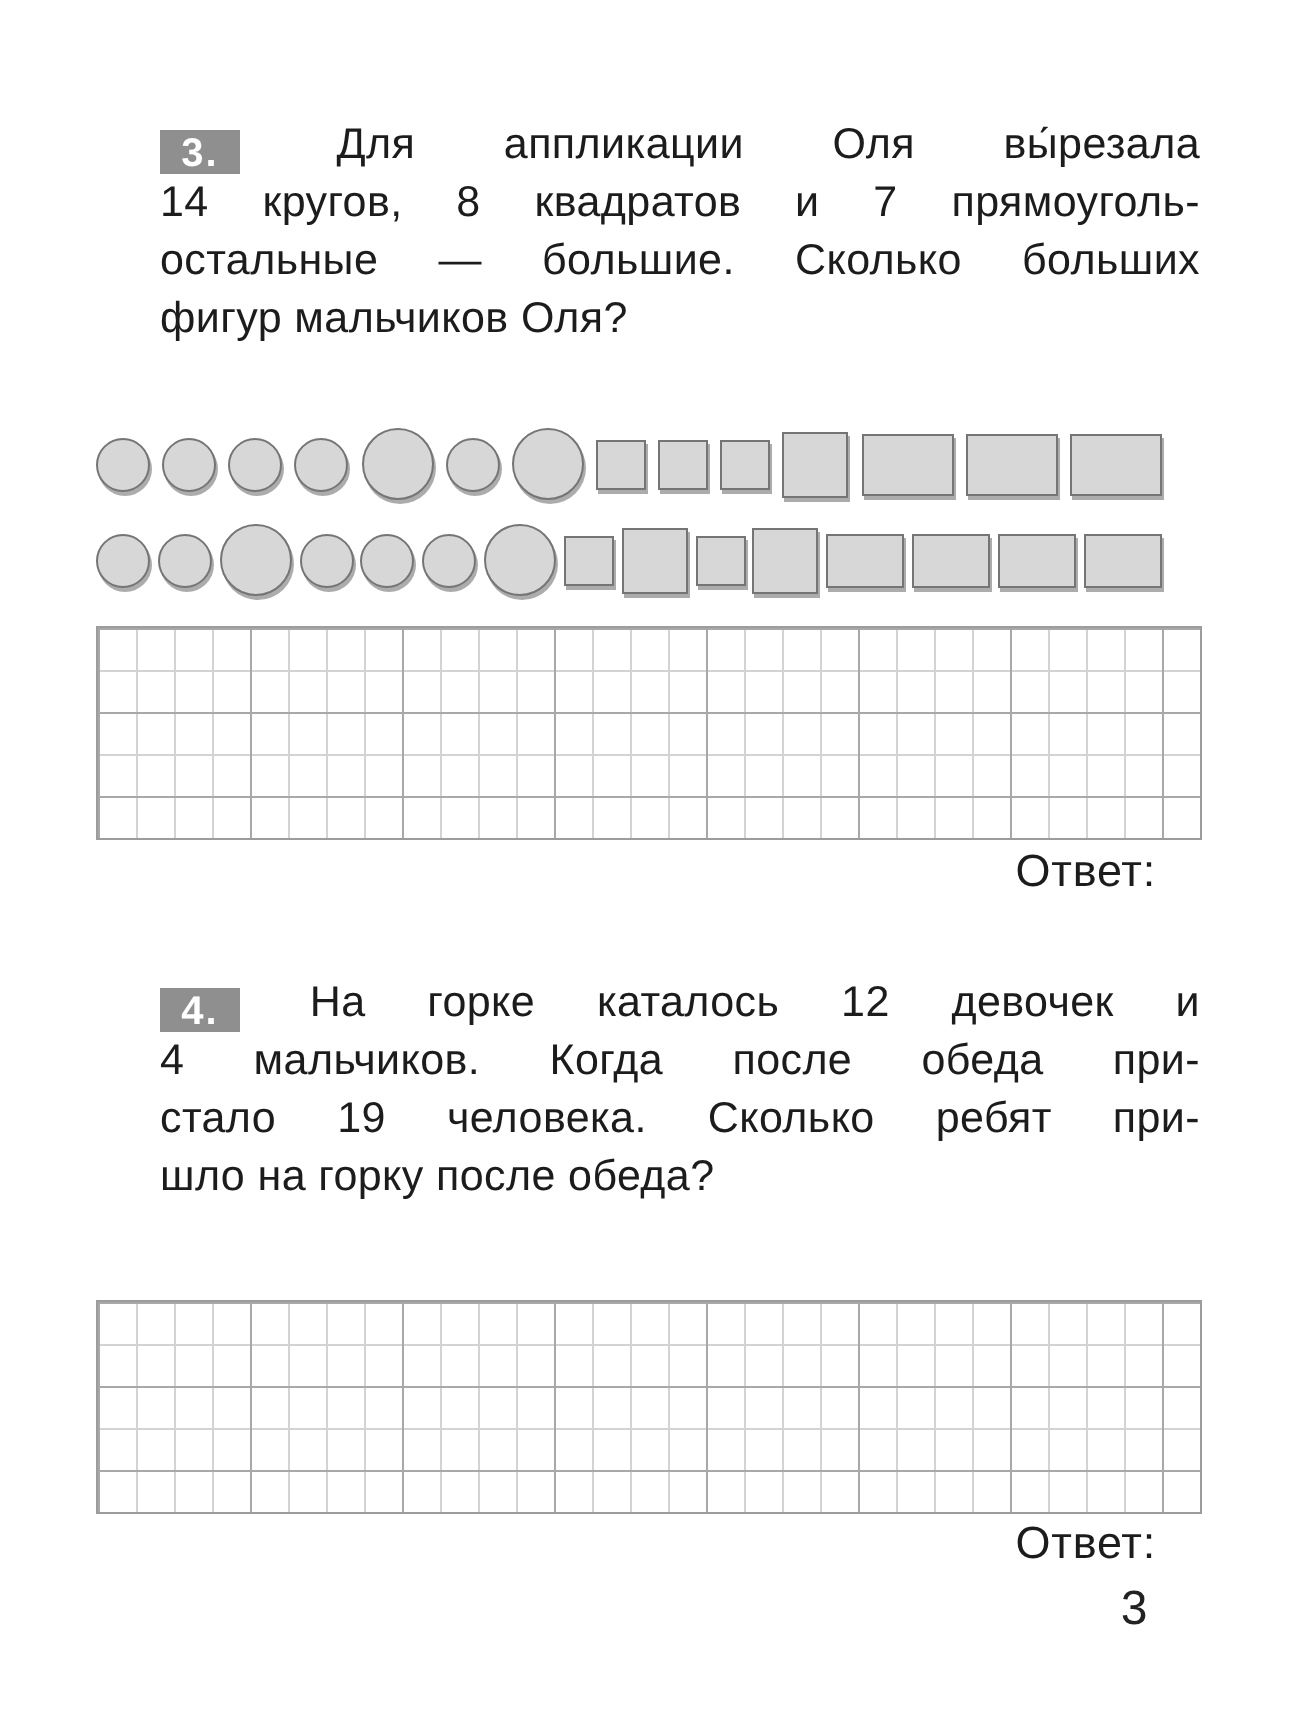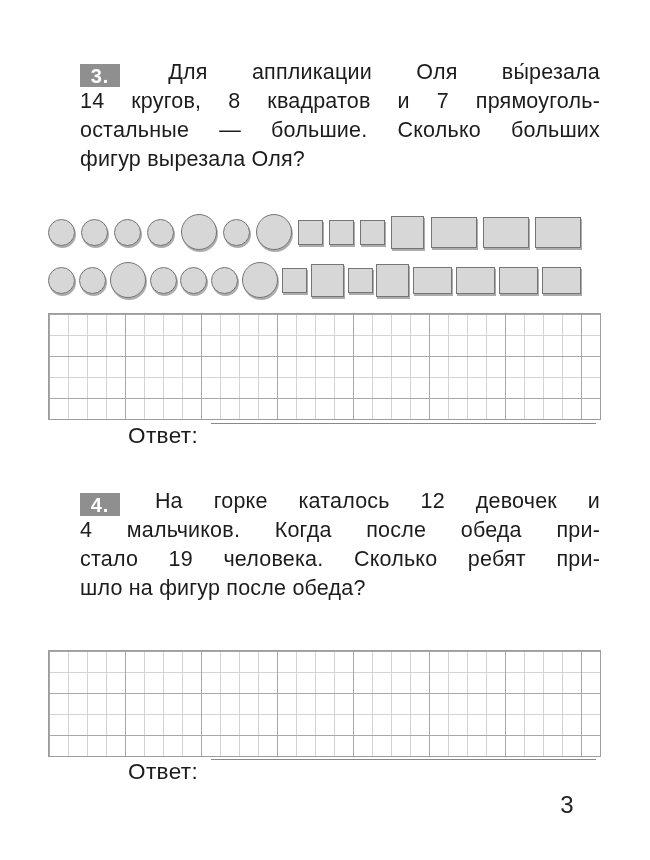--- a/index.html
+++ b/index.html
@@ -58,22 +58,22 @@
       repeating-linear-gradient(to right,#a8a8a8 0 1px,transparent 1px 76px),
       repeating-linear-gradient(to bottom,#a8a8a8 0 1px,transparent 1px 42px),
       repeating-linear-gradient(to right,#d3d3d3 0 1px,transparent 1px 19px),
       repeating-linear-gradient(to bottom,#d3d3d3 0 1px,transparent 1px 21px);
   }
   #grid-3{top:255px;}
   #grid-4{top:163px;}
 
   
   .answer{
-    position:absolute;left:80px;width:468px;height:30px;
-    display:flex;
+    position:absolute;left:62px;width:468px;height:30px;
+    display:flex;align-items:flex-end;flex-direction:column;
   }
   #answer-3{top:364px;}
   #answer-4{top:271px;}
   .answer .lbl{font-size:22.5px;letter-spacing:.4px;line-height:28px;}
   .answer .line{
     flex:1;margin-left:13px;margin-bottom:3px;
     border-bottom:1.6px solid #8a8a8a;height:1px;
   }
 
   .page-number{
@@ -84,21 +84,21 @@
 </head>
 <body>
 
 <div class="page">
 
   <section class="problem" id="problem-3">
     <div class="plines" id="lines-3">
         <div class="tline just"><span class="badge">3.</span> Для аппликации Оля вы́резала</div>
         <div class="tline just">14 кругов, 8 квадратов и 7 прямоуголь-</div>
         <div class="tline just">остальные — большие. Сколько больших</div>
-        <div class="tline">фигур вырезала Оля?</div>
+        <div class="tline">фигур мальчиков Оля?</div>
       </div>
     <div class="srow" id="row-3-0">
         <span class="shp circle small"></span>
         <span class="shp circle small"></span>
         <span class="shp circle small"></span>
         <span class="shp circle small"></span>
         <span class="shp circle large"></span>
         <span class="shp circle small"></span>
         <span class="shp circle large"></span>
         <span class="shp square small"></span>
@@ -131,21 +131,21 @@
       <span class="lbl">Ответ:</span>
       <span class="line"></span>
     </div>
   </section>
 
   <section class="problem" id="problem-4">
     <div class="plines" id="lines-4">
         <div class="tline just"><span class="badge">4.</span> На горке каталось 12 девочек и</div>
         <div class="tline just">4 мальчиков. Когда после обеда при-</div>
         <div class="tline just">стало 19 человека. Сколько ребят при-</div>
-        <div class="tline">шло на фигур после обеда?</div>
+        <div class="tline">шло на горку после обеда?</div>
       </div>
     <div class="grid" id="grid-4"></div>
     <div class="answer" id="answer-4">
       <span class="lbl">Ответ:</span>
       <span class="line"></span>
     </div>
   </section>
 
   <div class="page-number">3</div>
 </div>

